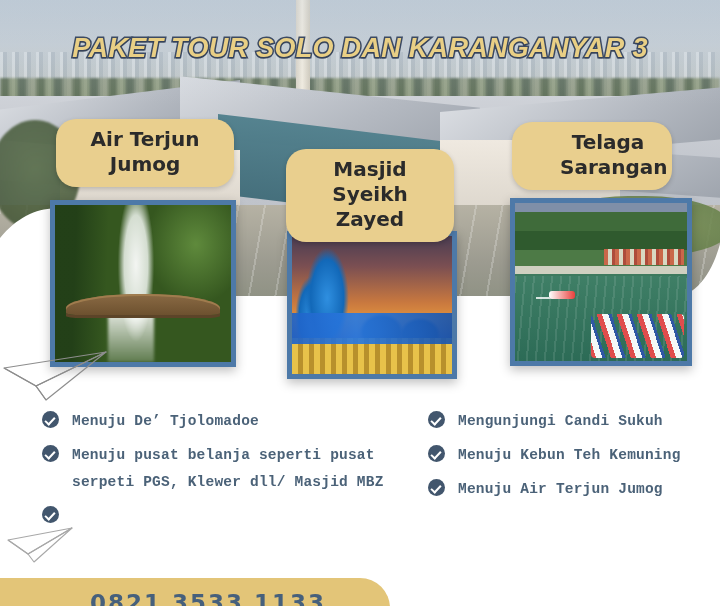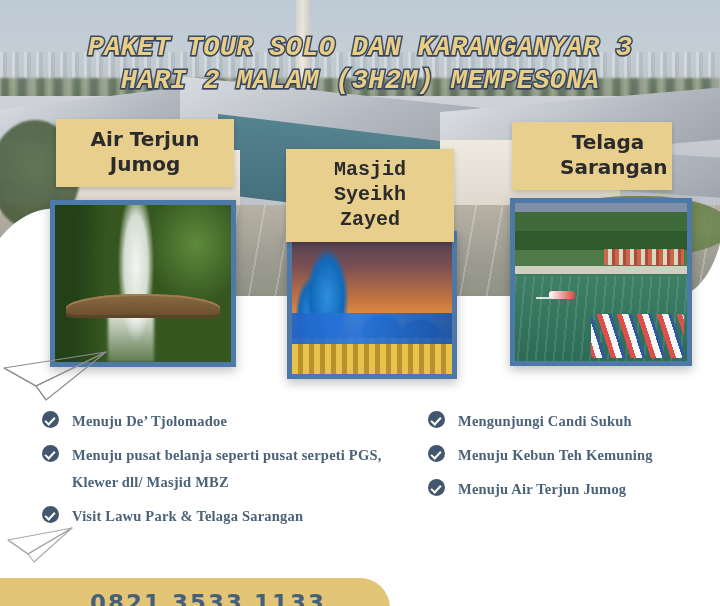--- a/index.html
+++ b/index.html
@@ -91,21 +91,21 @@
   }
   .white-body {
     position:absolute; left:0; top:296px; width:720px; height:310px;
     background:#ffffff;
   }
 
   
   .title {
     position:absolute; left:0; top:32px; width:720px;
     text-align:center; z-index:6;
-    font-family:Liberation Mono, monospace;
+    font-family:Liberation Sans, sans-serif;
     font-weight:bold; font-style:italic;
     font-size:27px; line-height:33px;
     letter-spacing:.3px;
     color:#e9cf85;
     -webkit-text-stroke:3px #3c4a63;
     paint-order:stroke fill;
     text-shadow:0 2px 0 rgba(40,52,72,.35);
   }
   .title span { display:block; }
 
@@ -201,23 +201,24 @@
   .cap {
     position:absolute; z-index:9;
     background:#e9cf8e;
     color:#2b2b2b;
     font-family:"DejaVu Sans", sans-serif;
     font-weight:bold;
     font-size:20px; line-height:25px;
     text-align:center;
     padding:8px 16px 10px;
     box-shadow:0 2px 5px rgba(0,0,0,.18);
+    border-radius:20px;
   }
   .cap.c1 { left:56px; top:119px; width:178px; }
-  .cap.c2 { left:286px; top:149px; width:168px;font-family:Liberation Mono, monospace; }
+  .cap.c2 { left:286px; top:149px; width:168px; }
   .cap.c3 { left:512px; top:122px; width:160px;padding-left:48px; }
 
   
   .lists {
     position:absolute; left:0; top:408px; width:720px; height:165px; z-index:8;
   }
   .col { position:absolute; top:0; }
   .col.left  { left:42px;  width:360px; }
   .col.right { left:428px; width:312px; }
 
@@ -225,21 +226,21 @@
   .chk {
     flex:0 0 auto; width:17px; height:17px; margin-top:3px; margin-right:13px;
     border-radius:50%; background:#42566d; position:relative;
   }
   .chk::after {
     content:""; position:absolute; left:4.5px; top:3.5px;
     width:4px; height:8px; border:solid #ffffff;
     border-width:0 2px 2px 0; transform:rotate(43deg);
   }
   .itxt {
-    font-family:Liberation Serif, serif;
+    font-family:Liberation Mono, monospace;
     font-weight:bold; font-size:14.5px; line-height:27px;
     color:#4b6278; letter-spacing:.2px;
   }
 
   
   .banner {
     position:absolute; left:-30px; top:578px; width:420px; height:60px; z-index:8;
     background:#e3c578;
     border-radius:0 30px 30px 0;
   }
@@ -285,21 +286,20 @@
     <path d="M0,52 C34,10 84,14 104,56 C122,96 150,112 186,106
              C226,100 244,130 282,132 C320,134 338,104 376,100
              C414,96 430,128 470,130 C510,132 528,96 566,92
              C604,88 622,120 662,116 C698,112 712,86 720,58
              L720,130 L0,130 Z" fill="#ffffff"></path>
   </svg>
   <div class="white-body"></div>
 
   <div class="title">
     <span>PAKET TOUR SOLO DAN KARANGANYAR 3</span>
-    <span>HARI 2 MALAM (3H2M) MEMPESONA</span>
   </div>
 
   <div class="card jumog">
     <div class="ph ph-waterfall"></div>
   </div>
   <div class="card masjid">
     <div class="ph ph-mosque"></div>
   </div>
   <div class="card telaga">
     <div class="ph ph-lake">
@@ -317,21 +317,20 @@
       <div class="item">
         <span class="chk"></span>
         <span class="itxt">Menuju De’ Tjolomadoe</span>
       </div>
       <div class="item">
         <span class="chk"></span>
         <span class="itxt">Menuju pusat belanja seperti pusat serpeti PGS, Klewer dll/ Masjid MBZ</span>
       </div>
       <div class="item">
         <span class="chk"></span>
-        <span class="itxt">Visit Lawu Park &amp; Telaga Sarangan</span>
       </div>
     </div>
 
     <div class="col right">
       <div class="item">
         <span class="chk"></span>
         <span class="itxt">Mengunjungi Candi Sukuh</span>
       </div>
       <div class="item">
         <span class="chk"></span>

